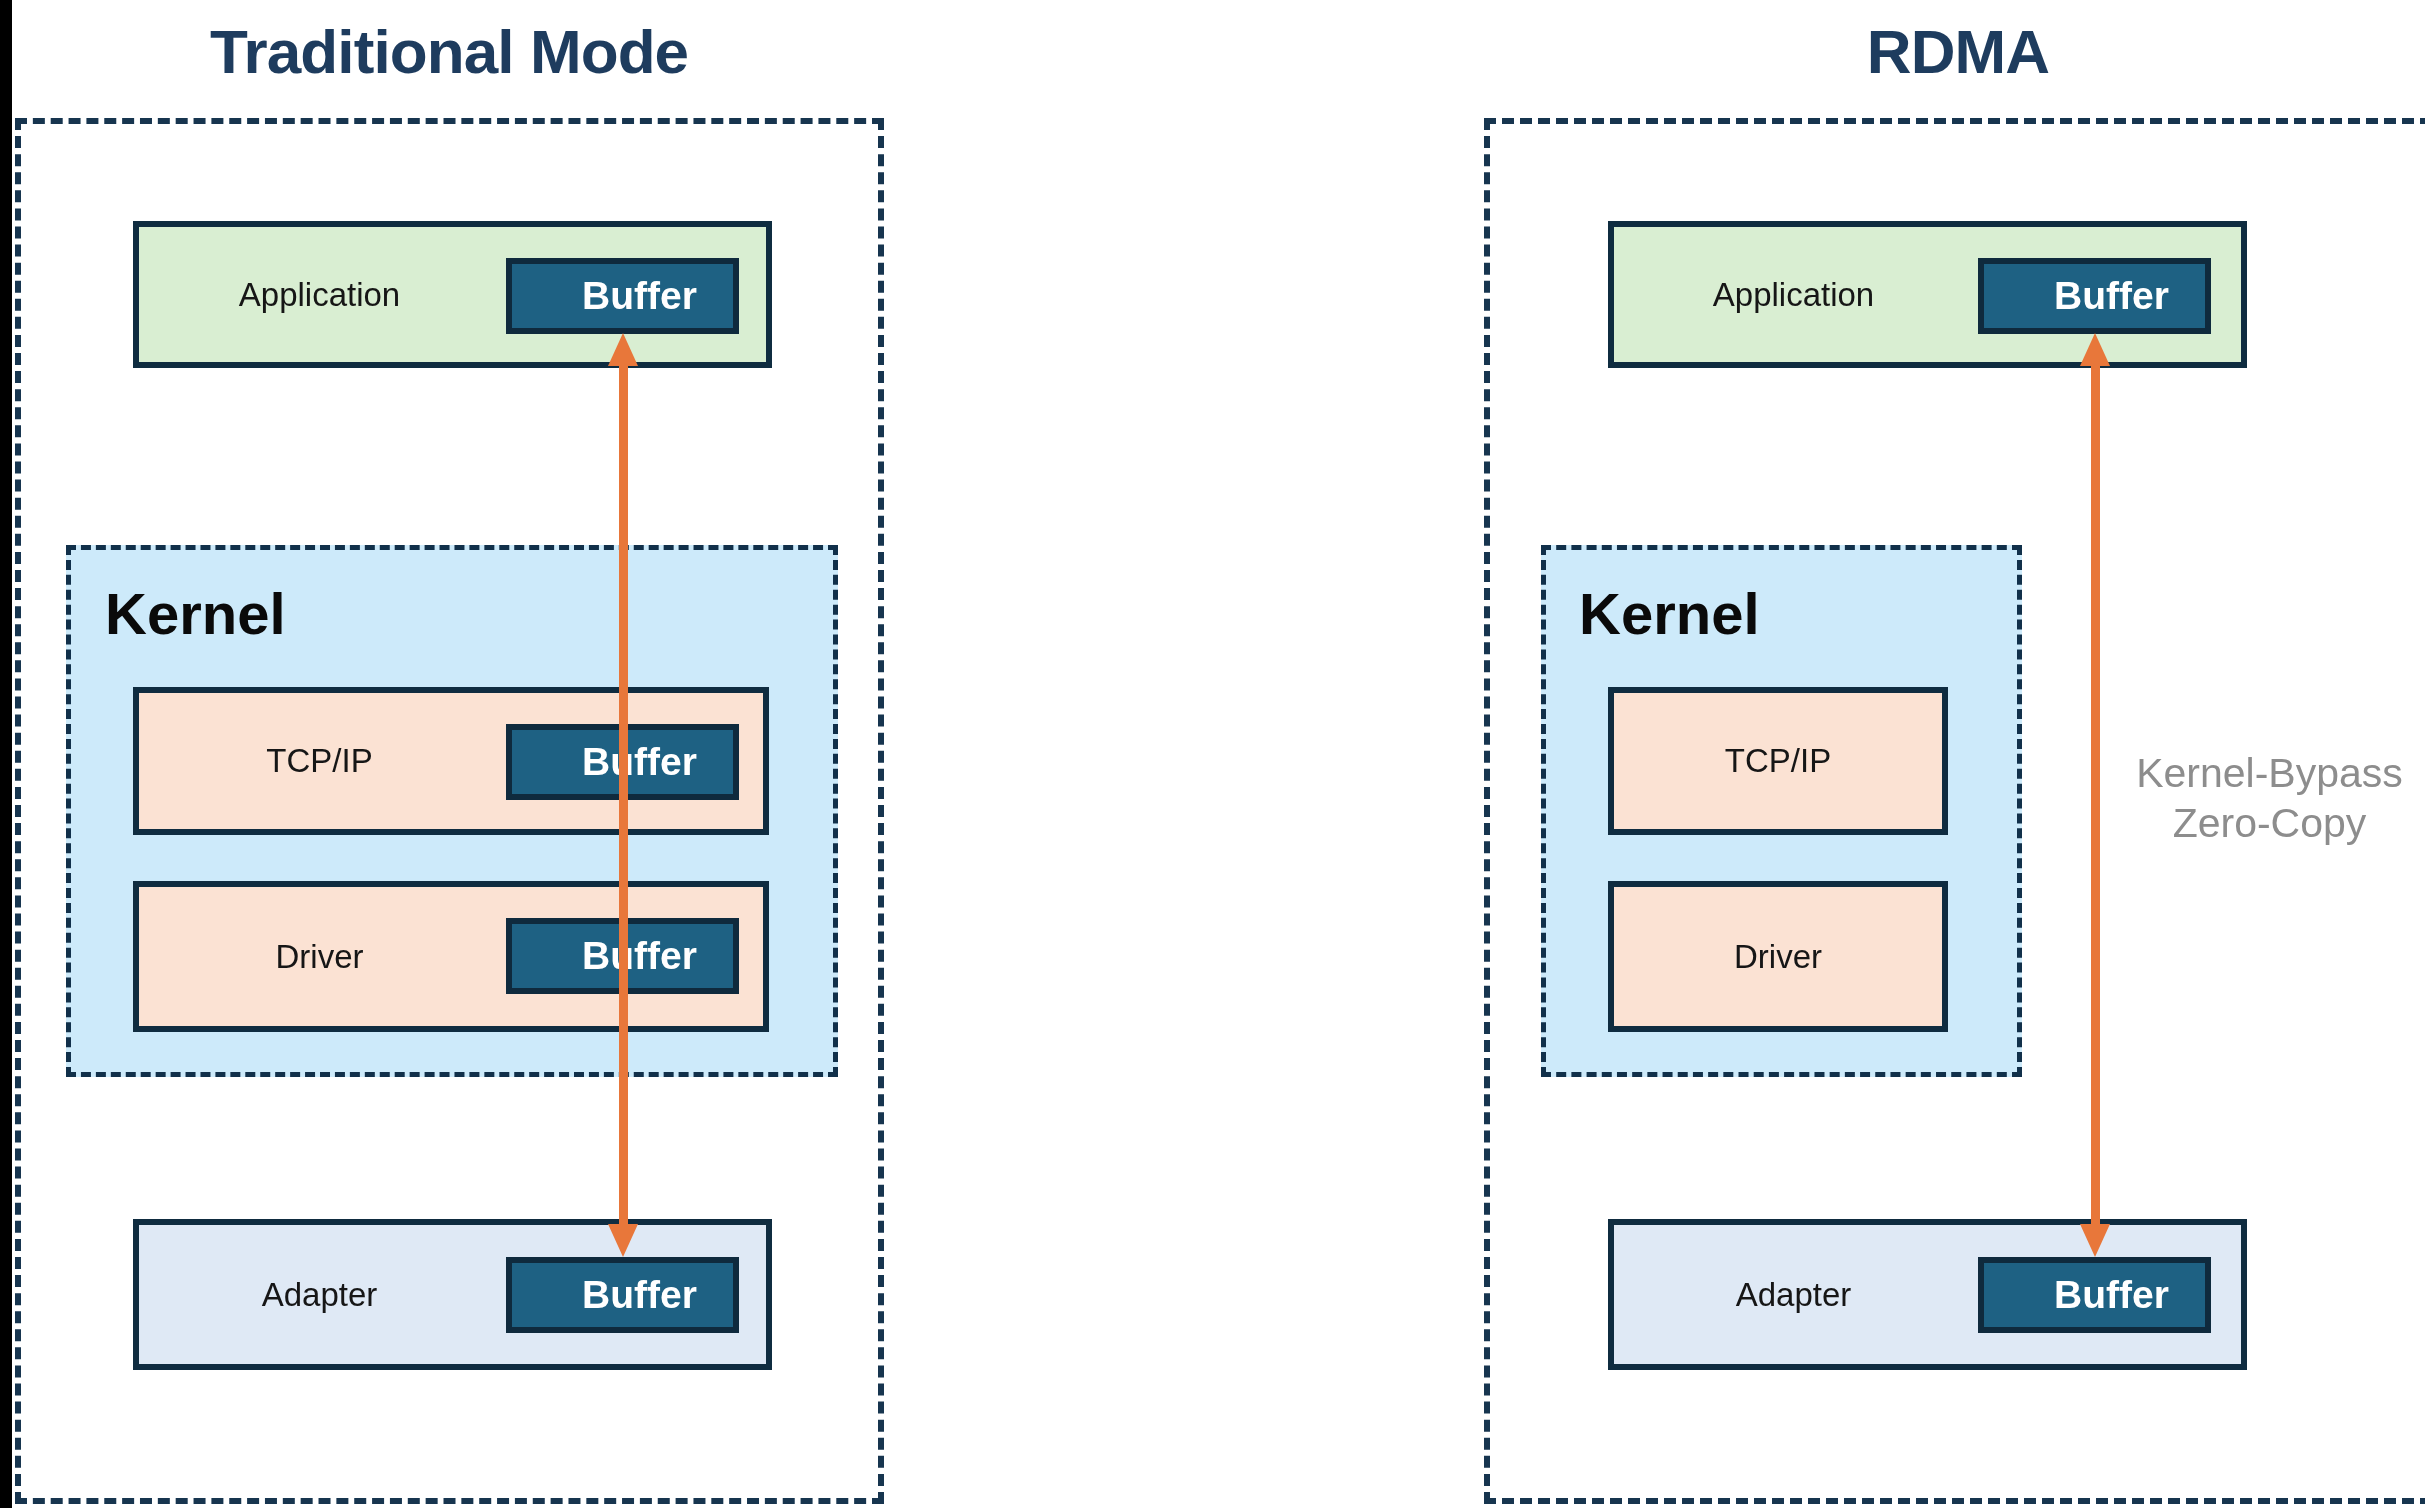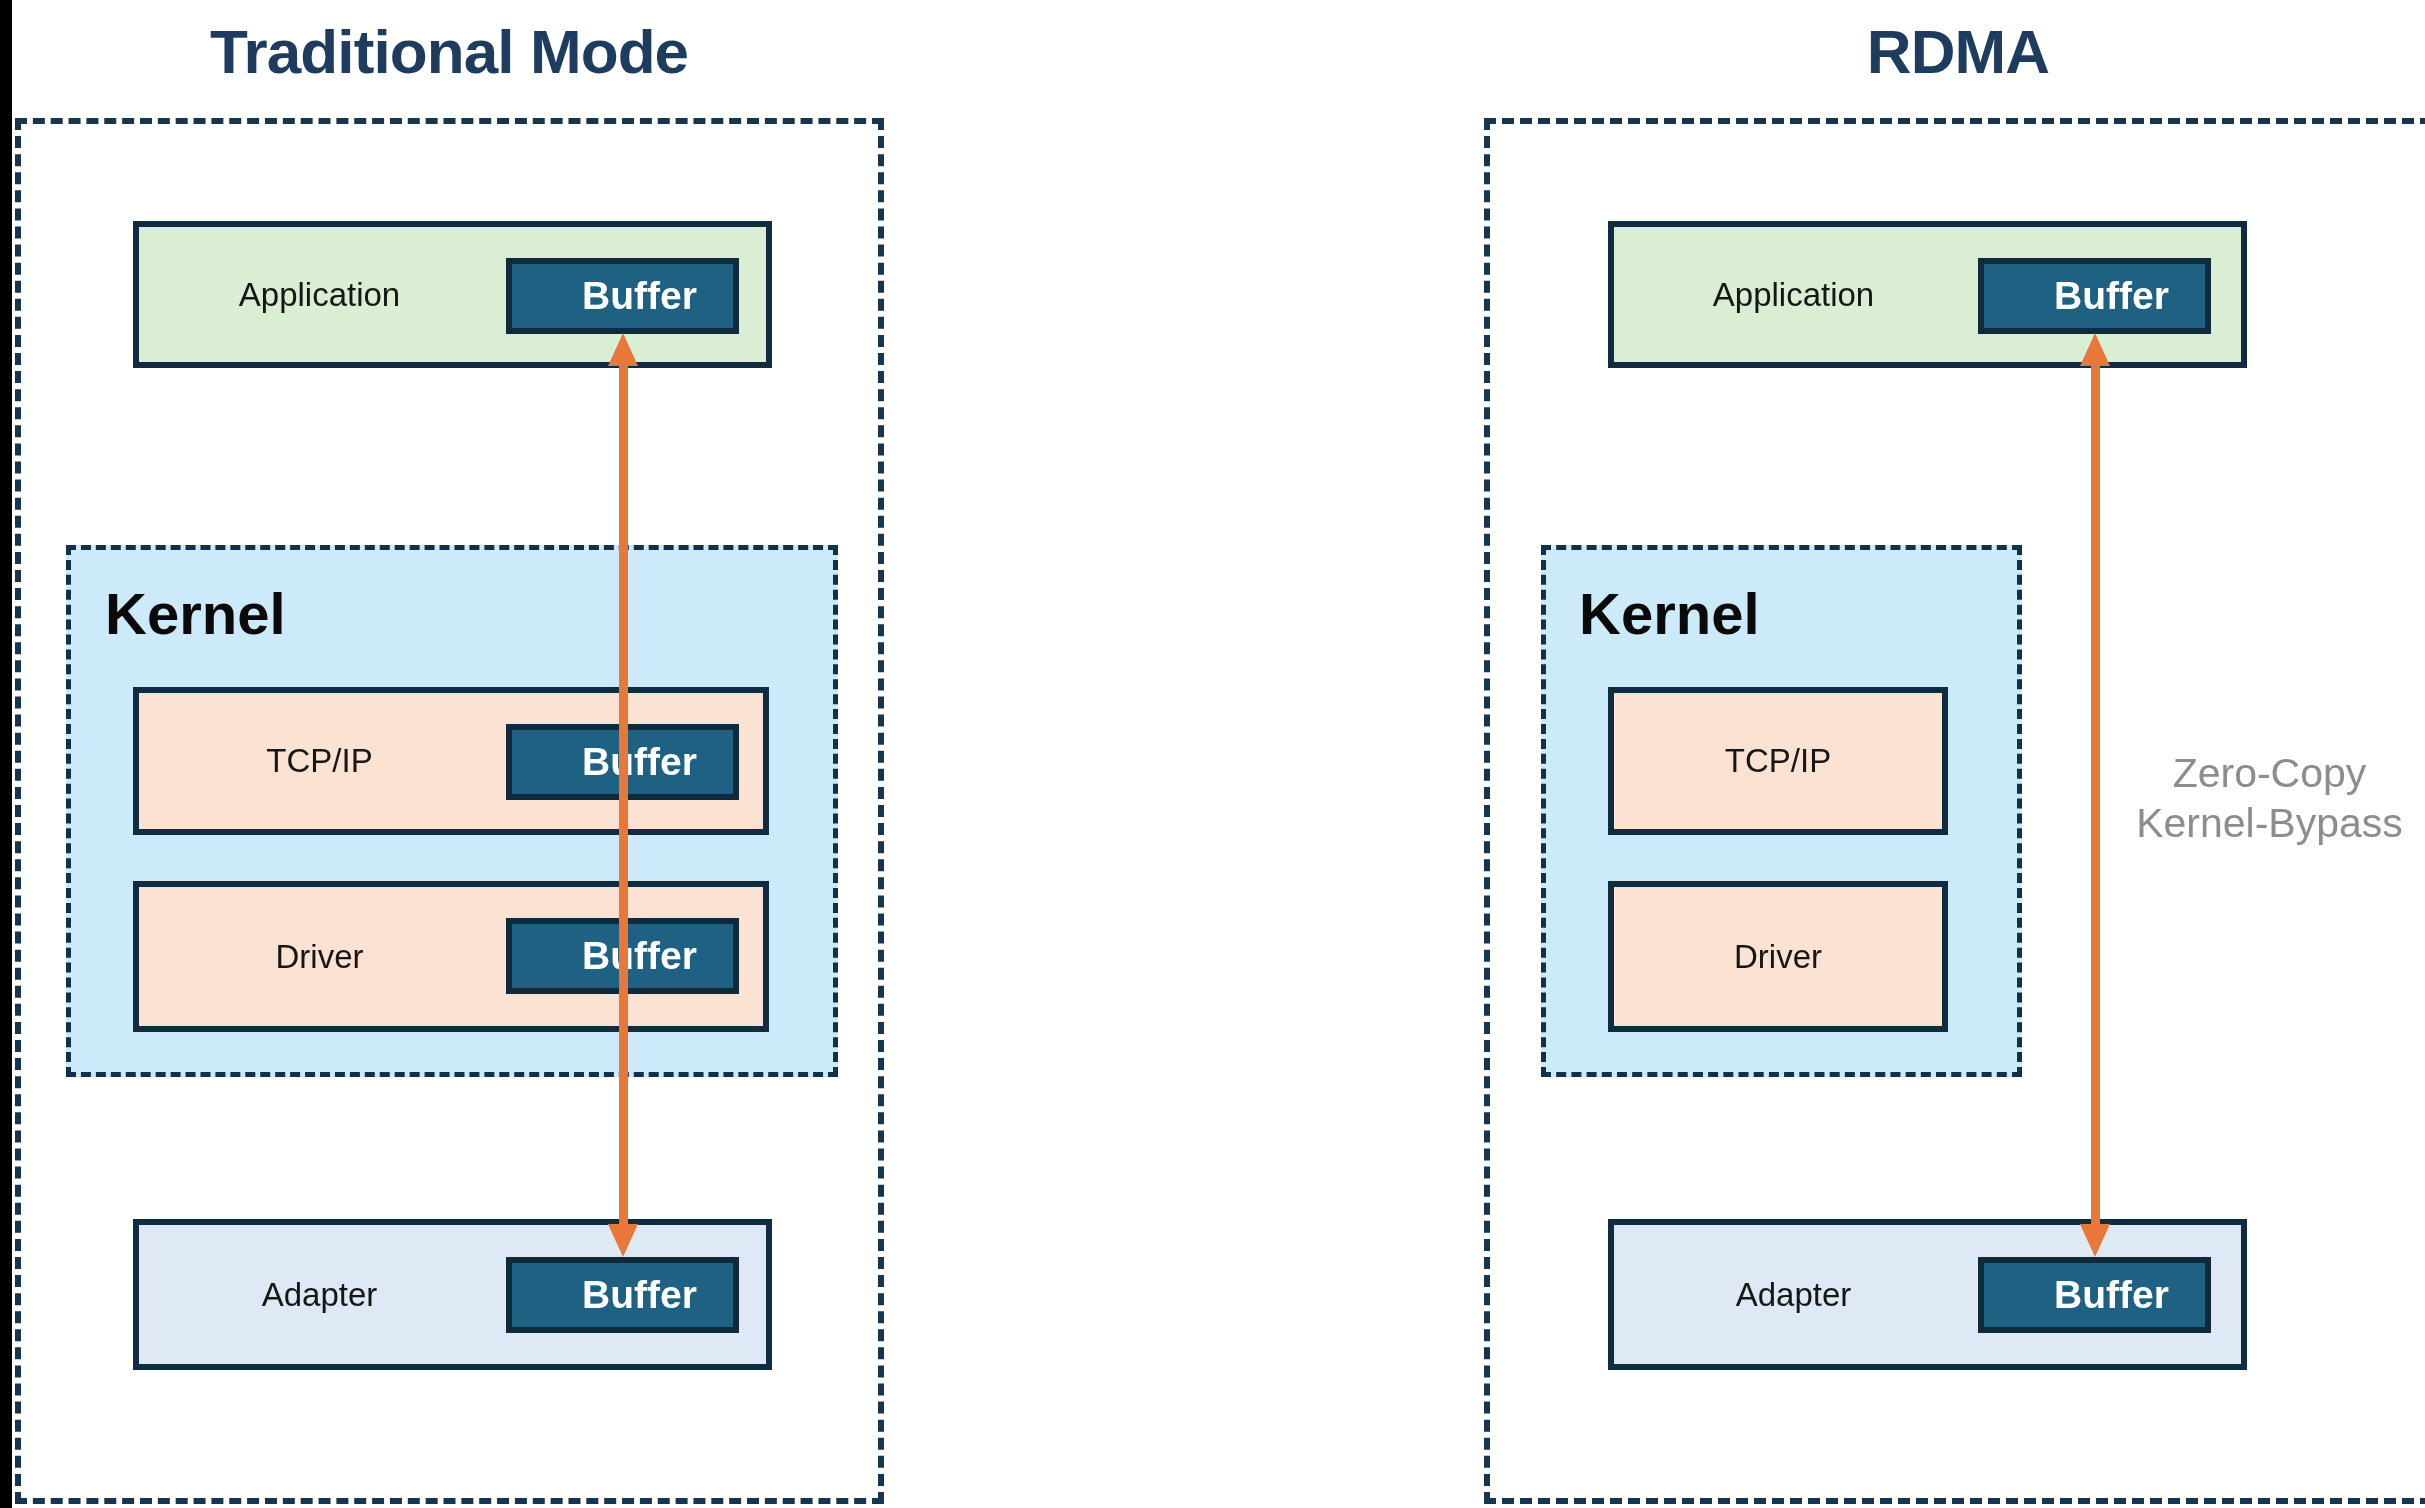--- a/index.html
+++ b/index.html
@@ -186,18 +186,18 @@
 
   <div class="box fill-adapter abs" style="left:1596px; top:1219px; width:639px; height:151px;"></div>
   <div class="label" style="left:1596px; top:1219px; width:371px; height:151px;">Adapter</div>
   <div class="buffer" style="left:1966px; top:1257px;">Buffer</div>
 
   <div class="arrow right-side">
     <div class="shaft"></div>
   </div>
 
   <div class="annotation">
+    <div>Kernel-Bypass</div>
     <div>Zero-Copy</div>
-    <div>Kernel-Bypass</div>
   </div>
 
 </div>
 
 
 </body></html>

